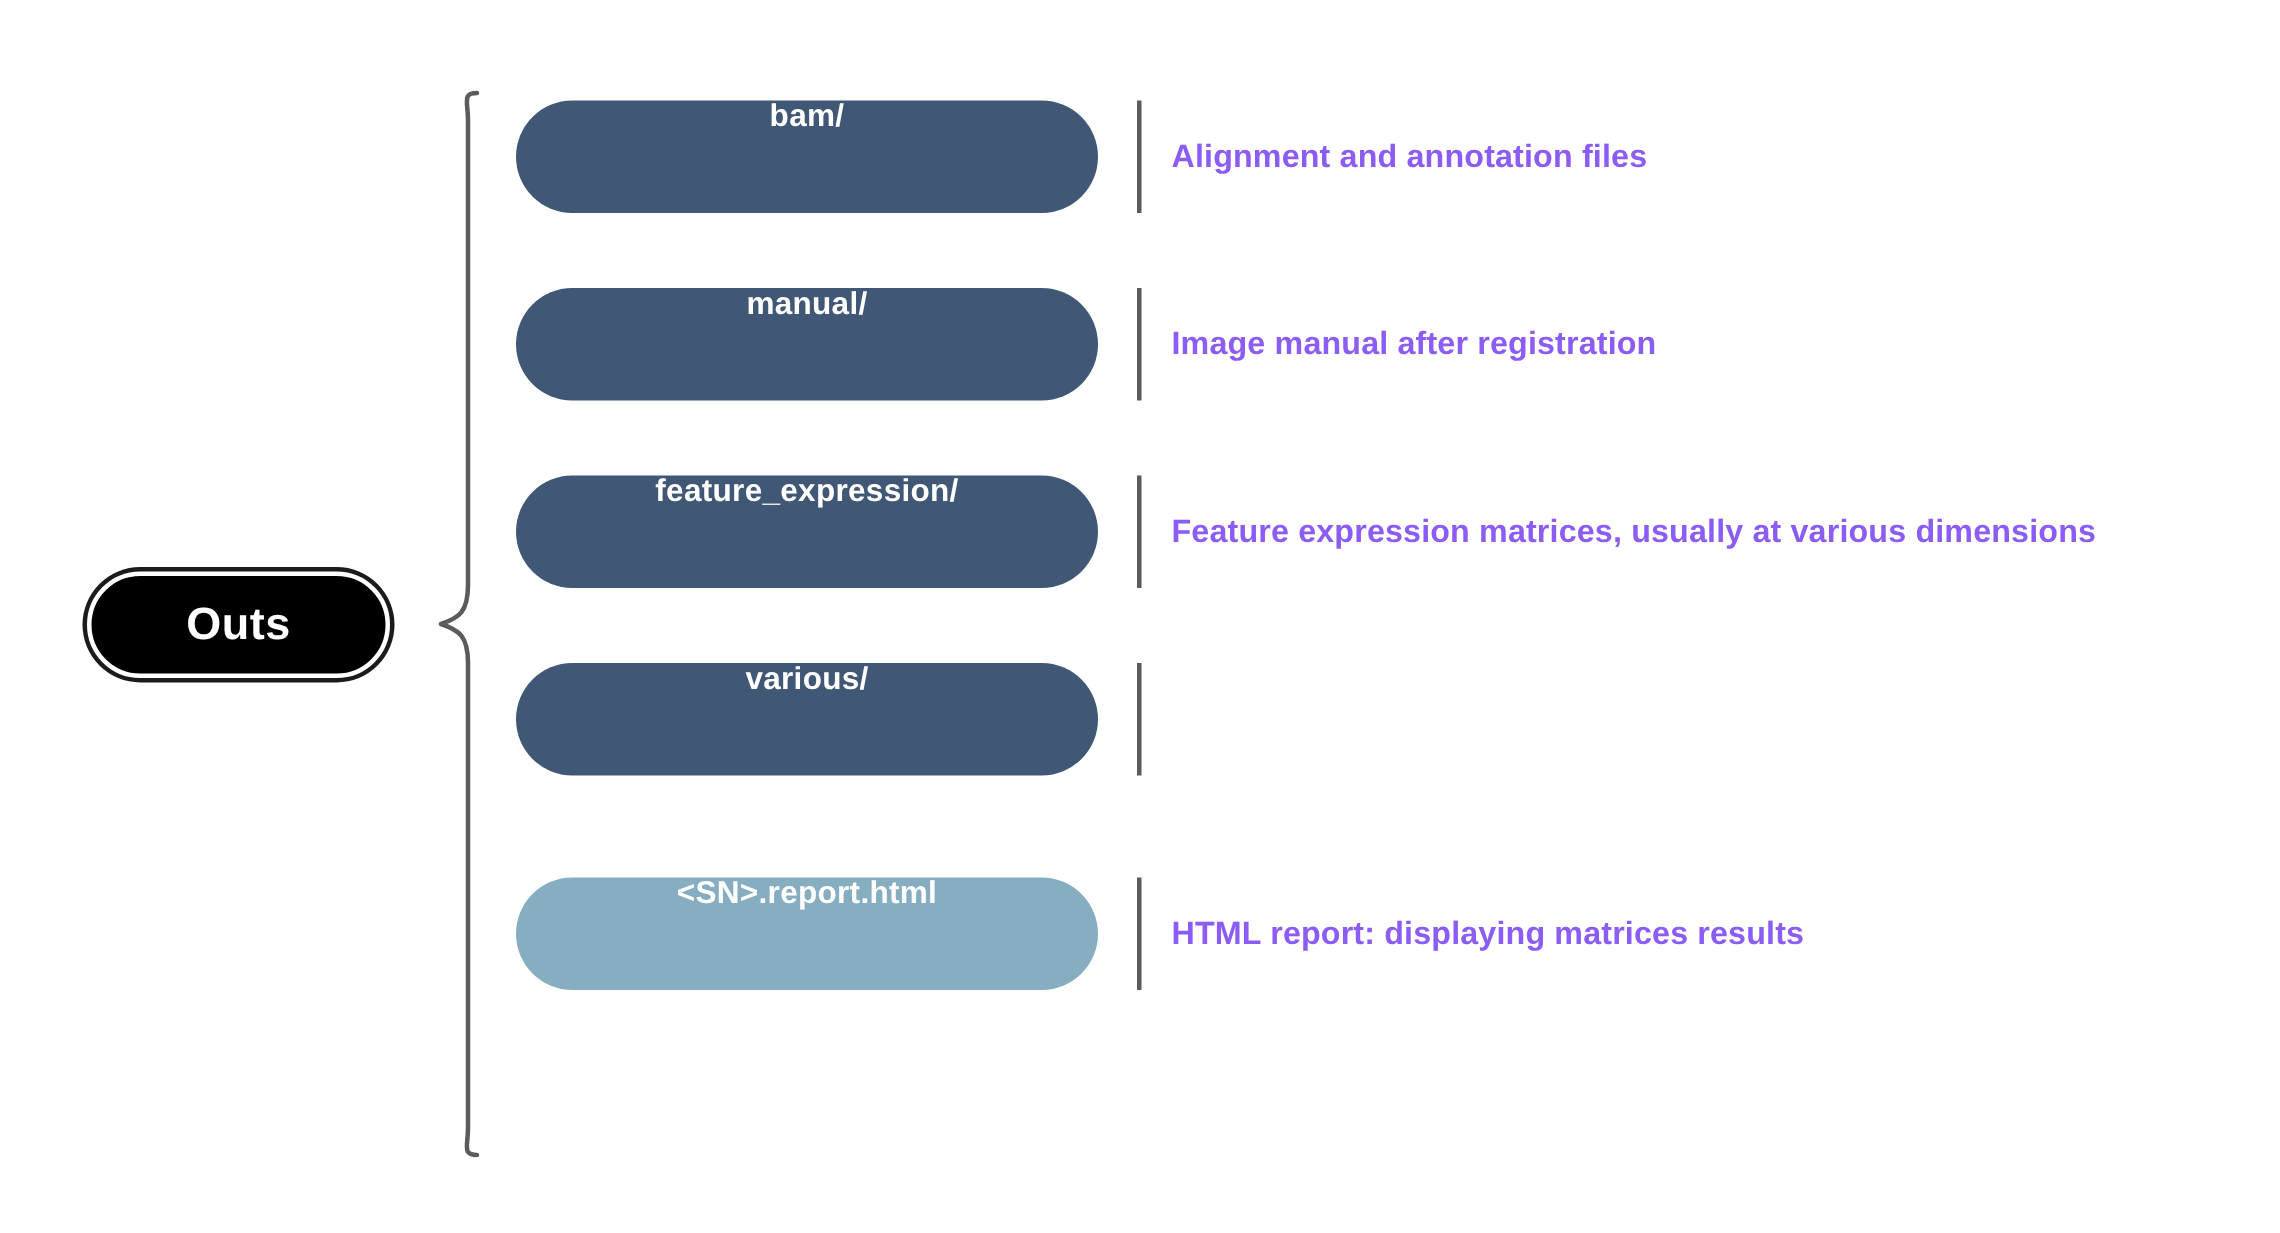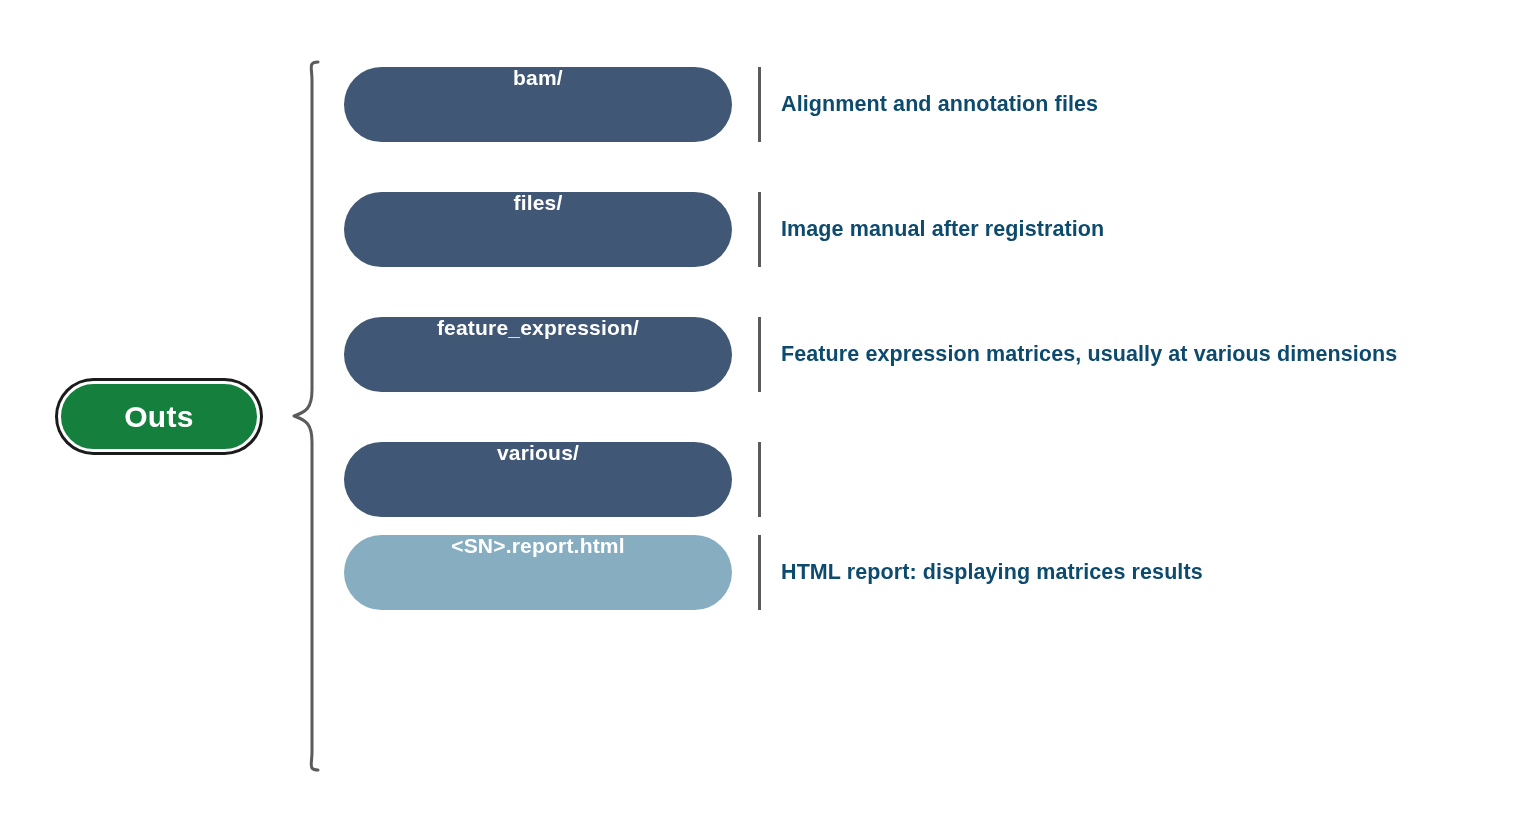--- a/index.html
+++ b/index.html
@@ -26,21 +26,21 @@
 
   
   .root-node {
     position: absolute;
     left: 58px;
     top: 381px;
     width: 202px;
     height: 71px;
     box-sizing: border-box;
     border-radius: 36px;
-    background: #15803d;
+    background: #000000;
     border: 3px solid #ffffff;
     box-shadow: 0 0 0 3px #1b1b1b;
     display: flex;
     align-items: center;
     justify-content: center;
   }
   .root-label {
     color: #ffffff;
     font-size: 30px;
     font-weight: bold;
@@ -109,21 +109,21 @@
   .desc {
     position: absolute;
     left: 437px;
     top: 0;
     width: 660px;
     height: 75px;
     display: flex;
     align-items: center;
   }
   .desc-text {
-    color: #0c4a6e;
+    color: #8b5cf6;
     font-size: 21.5px;
     font-weight: bold;
     line-height: 1.32;
     letter-spacing: 0.1px;
   }
 </style>
 </head>
 <body>
 
 <div id="diagram">
@@ -149,21 +149,21 @@
         <span class="pill-label">bam/</span>
       </div>
       <div class="tick"></div>
       <div class="desc">
         <span class="desc-text">Alignment and annotation files</span>
       </div>
     </div>
 
     <div class="row" style="top:192px;">
       <div class="pill dark">
-        <span class="pill-label">files/</span>
+        <span class="pill-label">manual/</span>
       </div>
       <div class="tick"></div>
       <div class="desc">
         <span class="desc-text">Image manual after registration</span>
       </div>
     </div>
 
     <div class="row" style="top:317px;">
       <div class="pill dark">
         <span class="pill-label">feature_expression/</span>
@@ -174,21 +174,21 @@
       </div>
     </div>
 
     <div class="row" style="top:442px;">
       <div class="pill dark">
         <span class="pill-label">various/</span>
       </div>
       <div class="tick"></div>
     </div>
 
-    <div class="row" style="top:535px;">
+    <div class="row" style="top:585px;">
       <div class="pill light">
         <span class="pill-label">&lt;SN&gt;.report.html</span>
       </div>
       <div class="tick"></div>
       <div class="desc">
         <span class="desc-text">HTML report: displaying matrices results</span>
       </div>
     </div>
 
 

